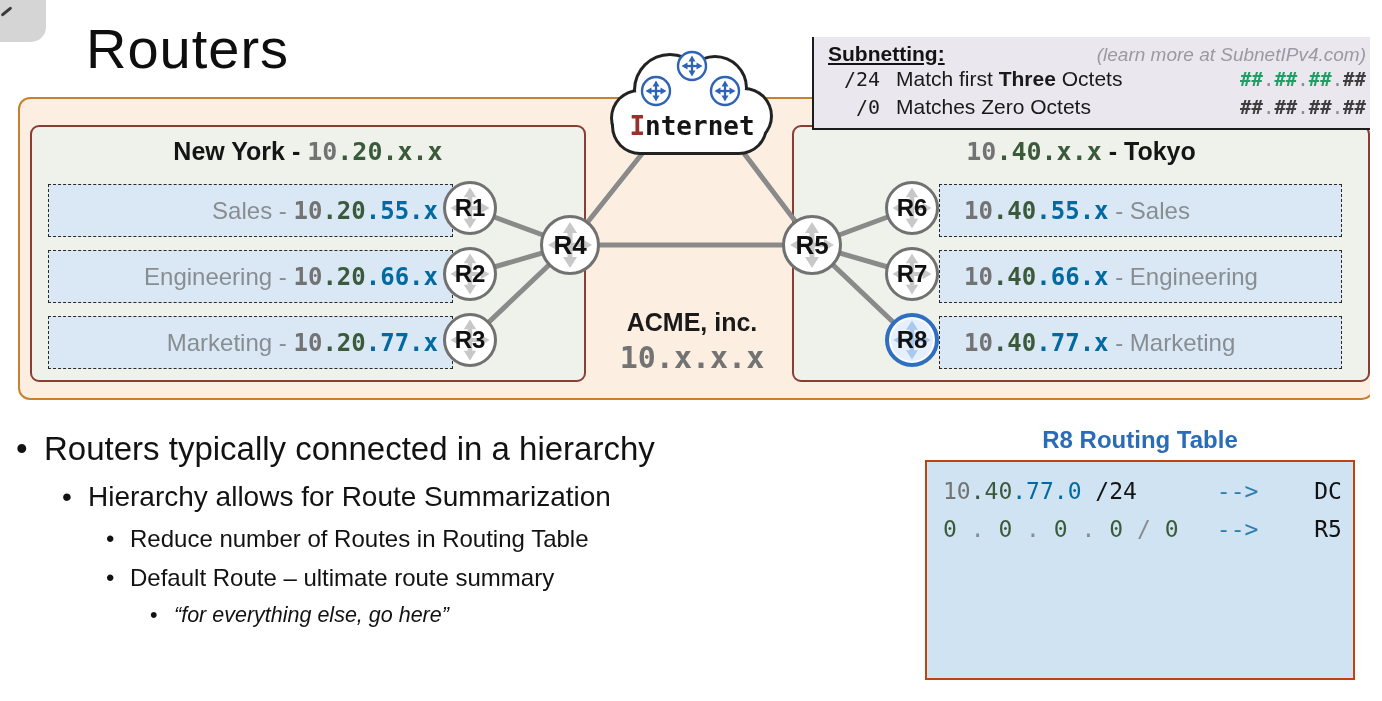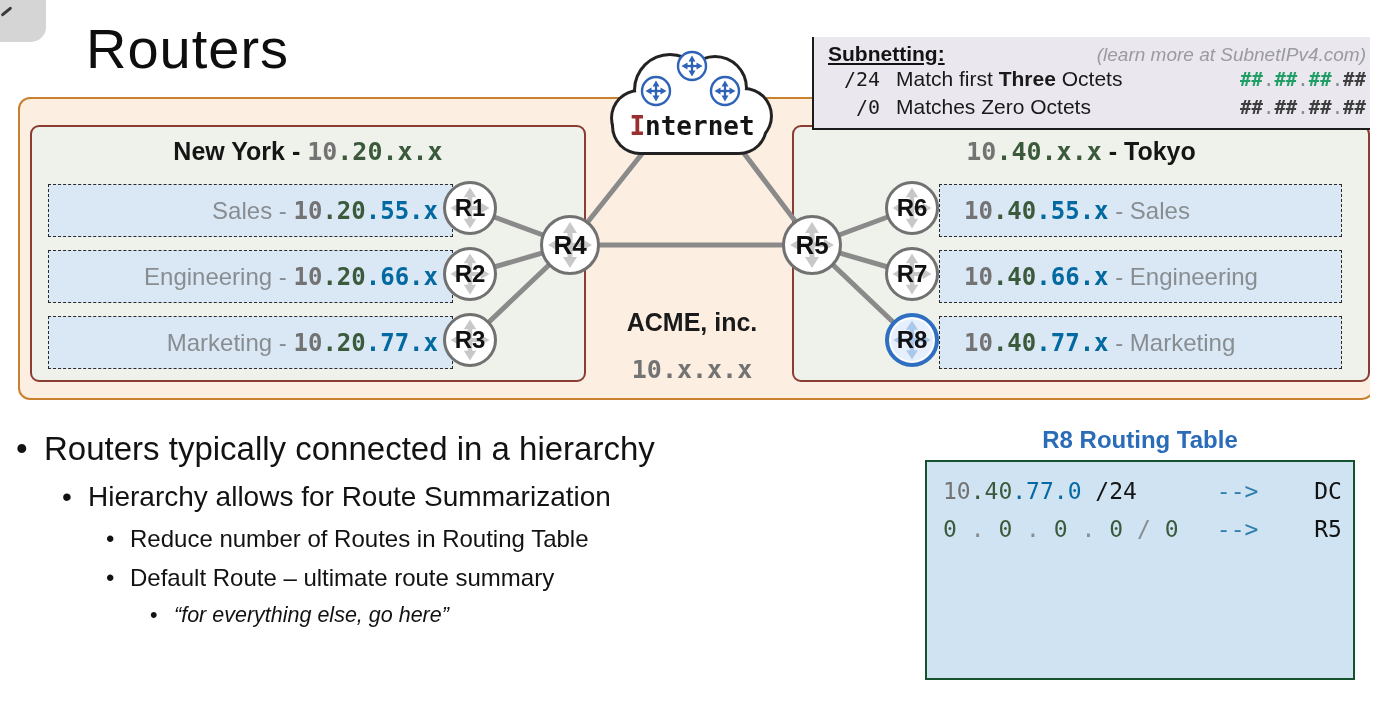--- a/index.html
+++ b/index.html
@@ -48,21 +48,21 @@
   .site-tokyo{left:792px;width:578px;}
   .site-title{position:absolute;left:0;right:0;top:10px;text-align:center;font-size:25px;z-index:2;}
   .subnet-row{position:absolute;height:53px;box-sizing:border-box;border:1.6px dashed #2a2a2a;
               background:#d9e8f4;z-index:2;display:flex;align-items:center;}
   .left-row{left:16px;width:405px;justify-content:flex-end;padding-right:14px;}
   .right-row{left:145px;width:403px;justify-content:flex-start;padding-left:24px;}
   .row-text{font-size:24px;white-space:nowrap;}
 
   .acme{position:absolute;left:598px;top:308px;width:188px;text-align:center;z-index:2;}
   .acme-name{font-size:25px;font-weight:bold;color:#1a1a1a;}
-  .acme-ip{font-size:25px;margin-top:18px;}
+  .acme-ip{font-size:30px;margin-top:3px;}
 
   .lines-layer{position:absolute;left:0;top:0;z-index:4;pointer-events:none;}
   .cloud-layer{position:absolute;left:592px;top:40px;z-index:5;pointer-events:none;}
   .internet-label{position:absolute;left:600px;top:111px;width:184px;text-align:center;
                   font-size:26px;z-index:6;pointer-events:none;}
 
   .router{position:absolute;width:54px;height:54px;border-radius:50%;background:#fff;
           border:3.5px solid #717171;box-sizing:border-box;display:flex;align-items:center;
           justify-content:center;color:#c8c8c8;z-index:6;}
   .router svg.ar{position:absolute;left:0;top:0;width:100%;height:100%;}
@@ -81,21 +81,21 @@
   .lv2::before{left:60px;}
   .lv3{font-size:24px;padding-left:128px;margin-bottom:11px;}
   .lv3::before{left:104px;}
   .lv4{font-size:21.5px;padding-left:172px;margin-bottom:8px;}
   .lv4::before{left:148px;}
 
   
   .rt-title{position:absolute;left:925px;top:426px;width:430px;text-align:center;font-size:24px;
             font-weight:bold;color:#2b6cb8;z-index:2;}
   .rt-box{position:absolute;left:925px;top:460px;width:430px;height:220px;box-sizing:border-box;
-          background:#cfe3f2;border:2px solid #14532d;z-index:2;padding:10px 16px;}
+          background:#cfe3f2;border:2px solid #c2410c;z-index:2;padding:10px 16px;}
   .rt-row{font-family:"DejaVu Sans Mono",monospace;font-size:23px;line-height:38px;white-space:nowrap;}
   .rt-route{display:inline-block;min-width:248px;}
   .rt-arrow{display:inline-block;color:#2e7fae;margin-left:12px;}
   .rt-dest{display:inline-block;margin-left:42px;color:#121212;}
 </style>
 </head>
 <body>
 
 <div class="stage">
 

